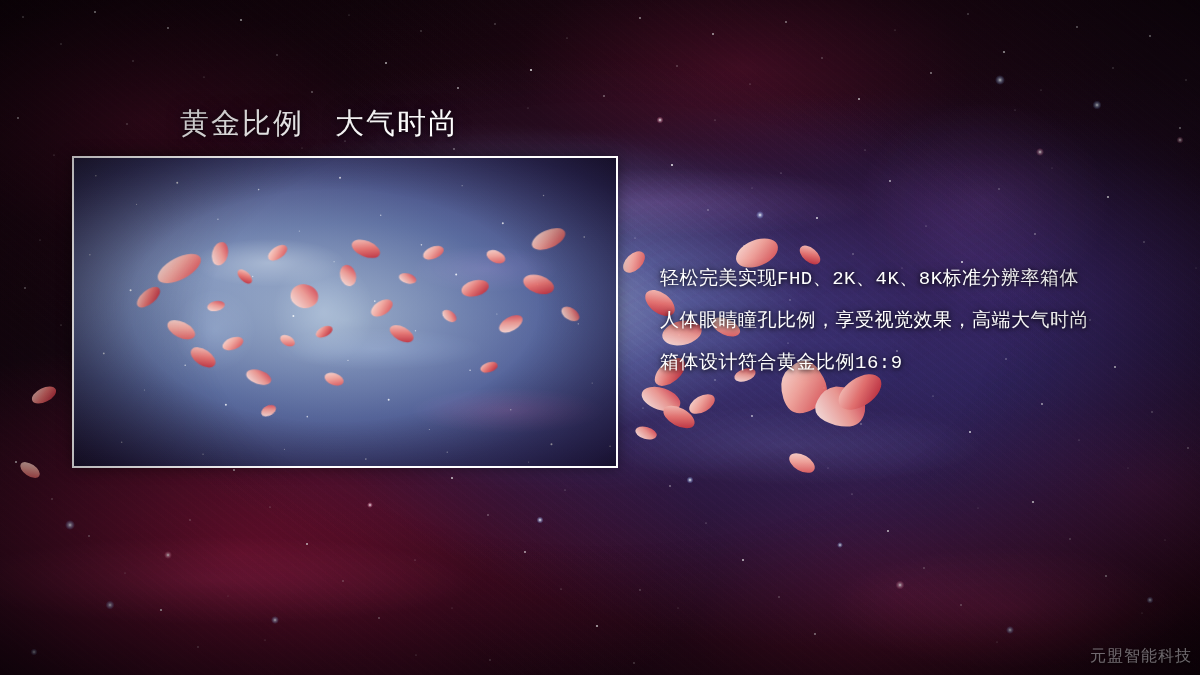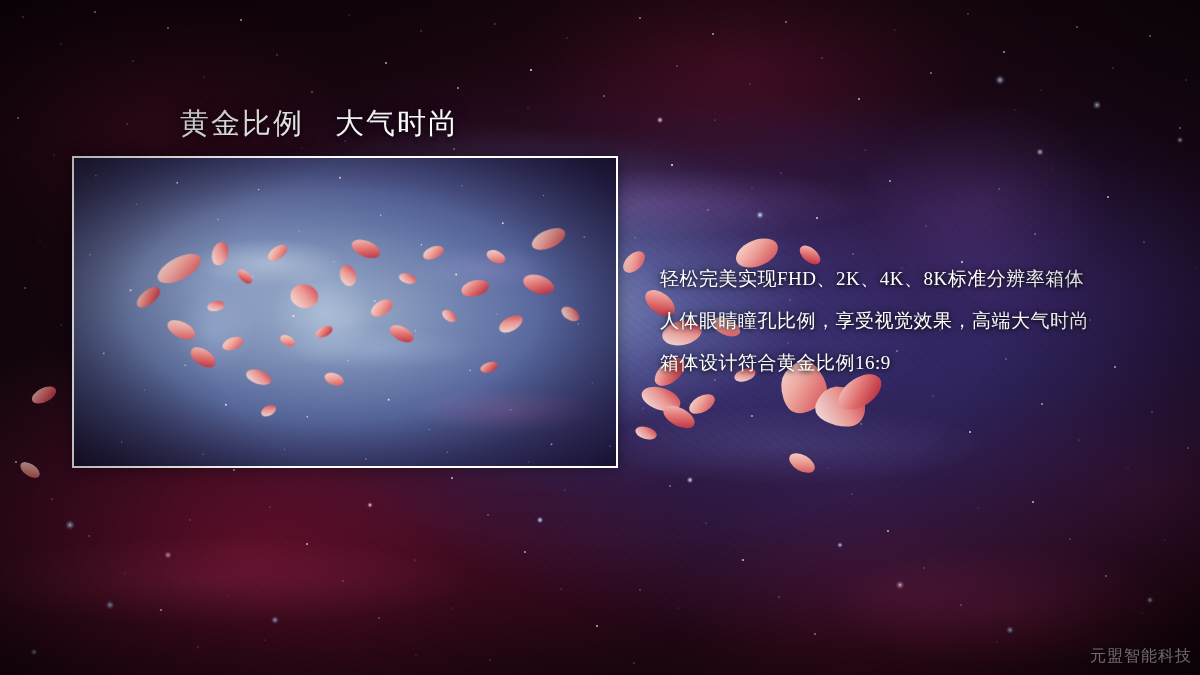--- a/index.html
+++ b/index.html
@@ -5,21 +5,21 @@
   html, body {
     margin: 0;
     padding: 0;
     background: #000;
   }
   #slide {
     position: relative;
     width: 1200px;
     height: 675px;
     overflow: hidden;
-    font-family: Liberation Serif, serif;
+    font-family: Liberation Mono, monospace;
     background: #0a0308;
   }
 
   
   .bg-layer {
     position: absolute;
     inset: 0;
     pointer-events: none;
   }
   .nebula-base {

